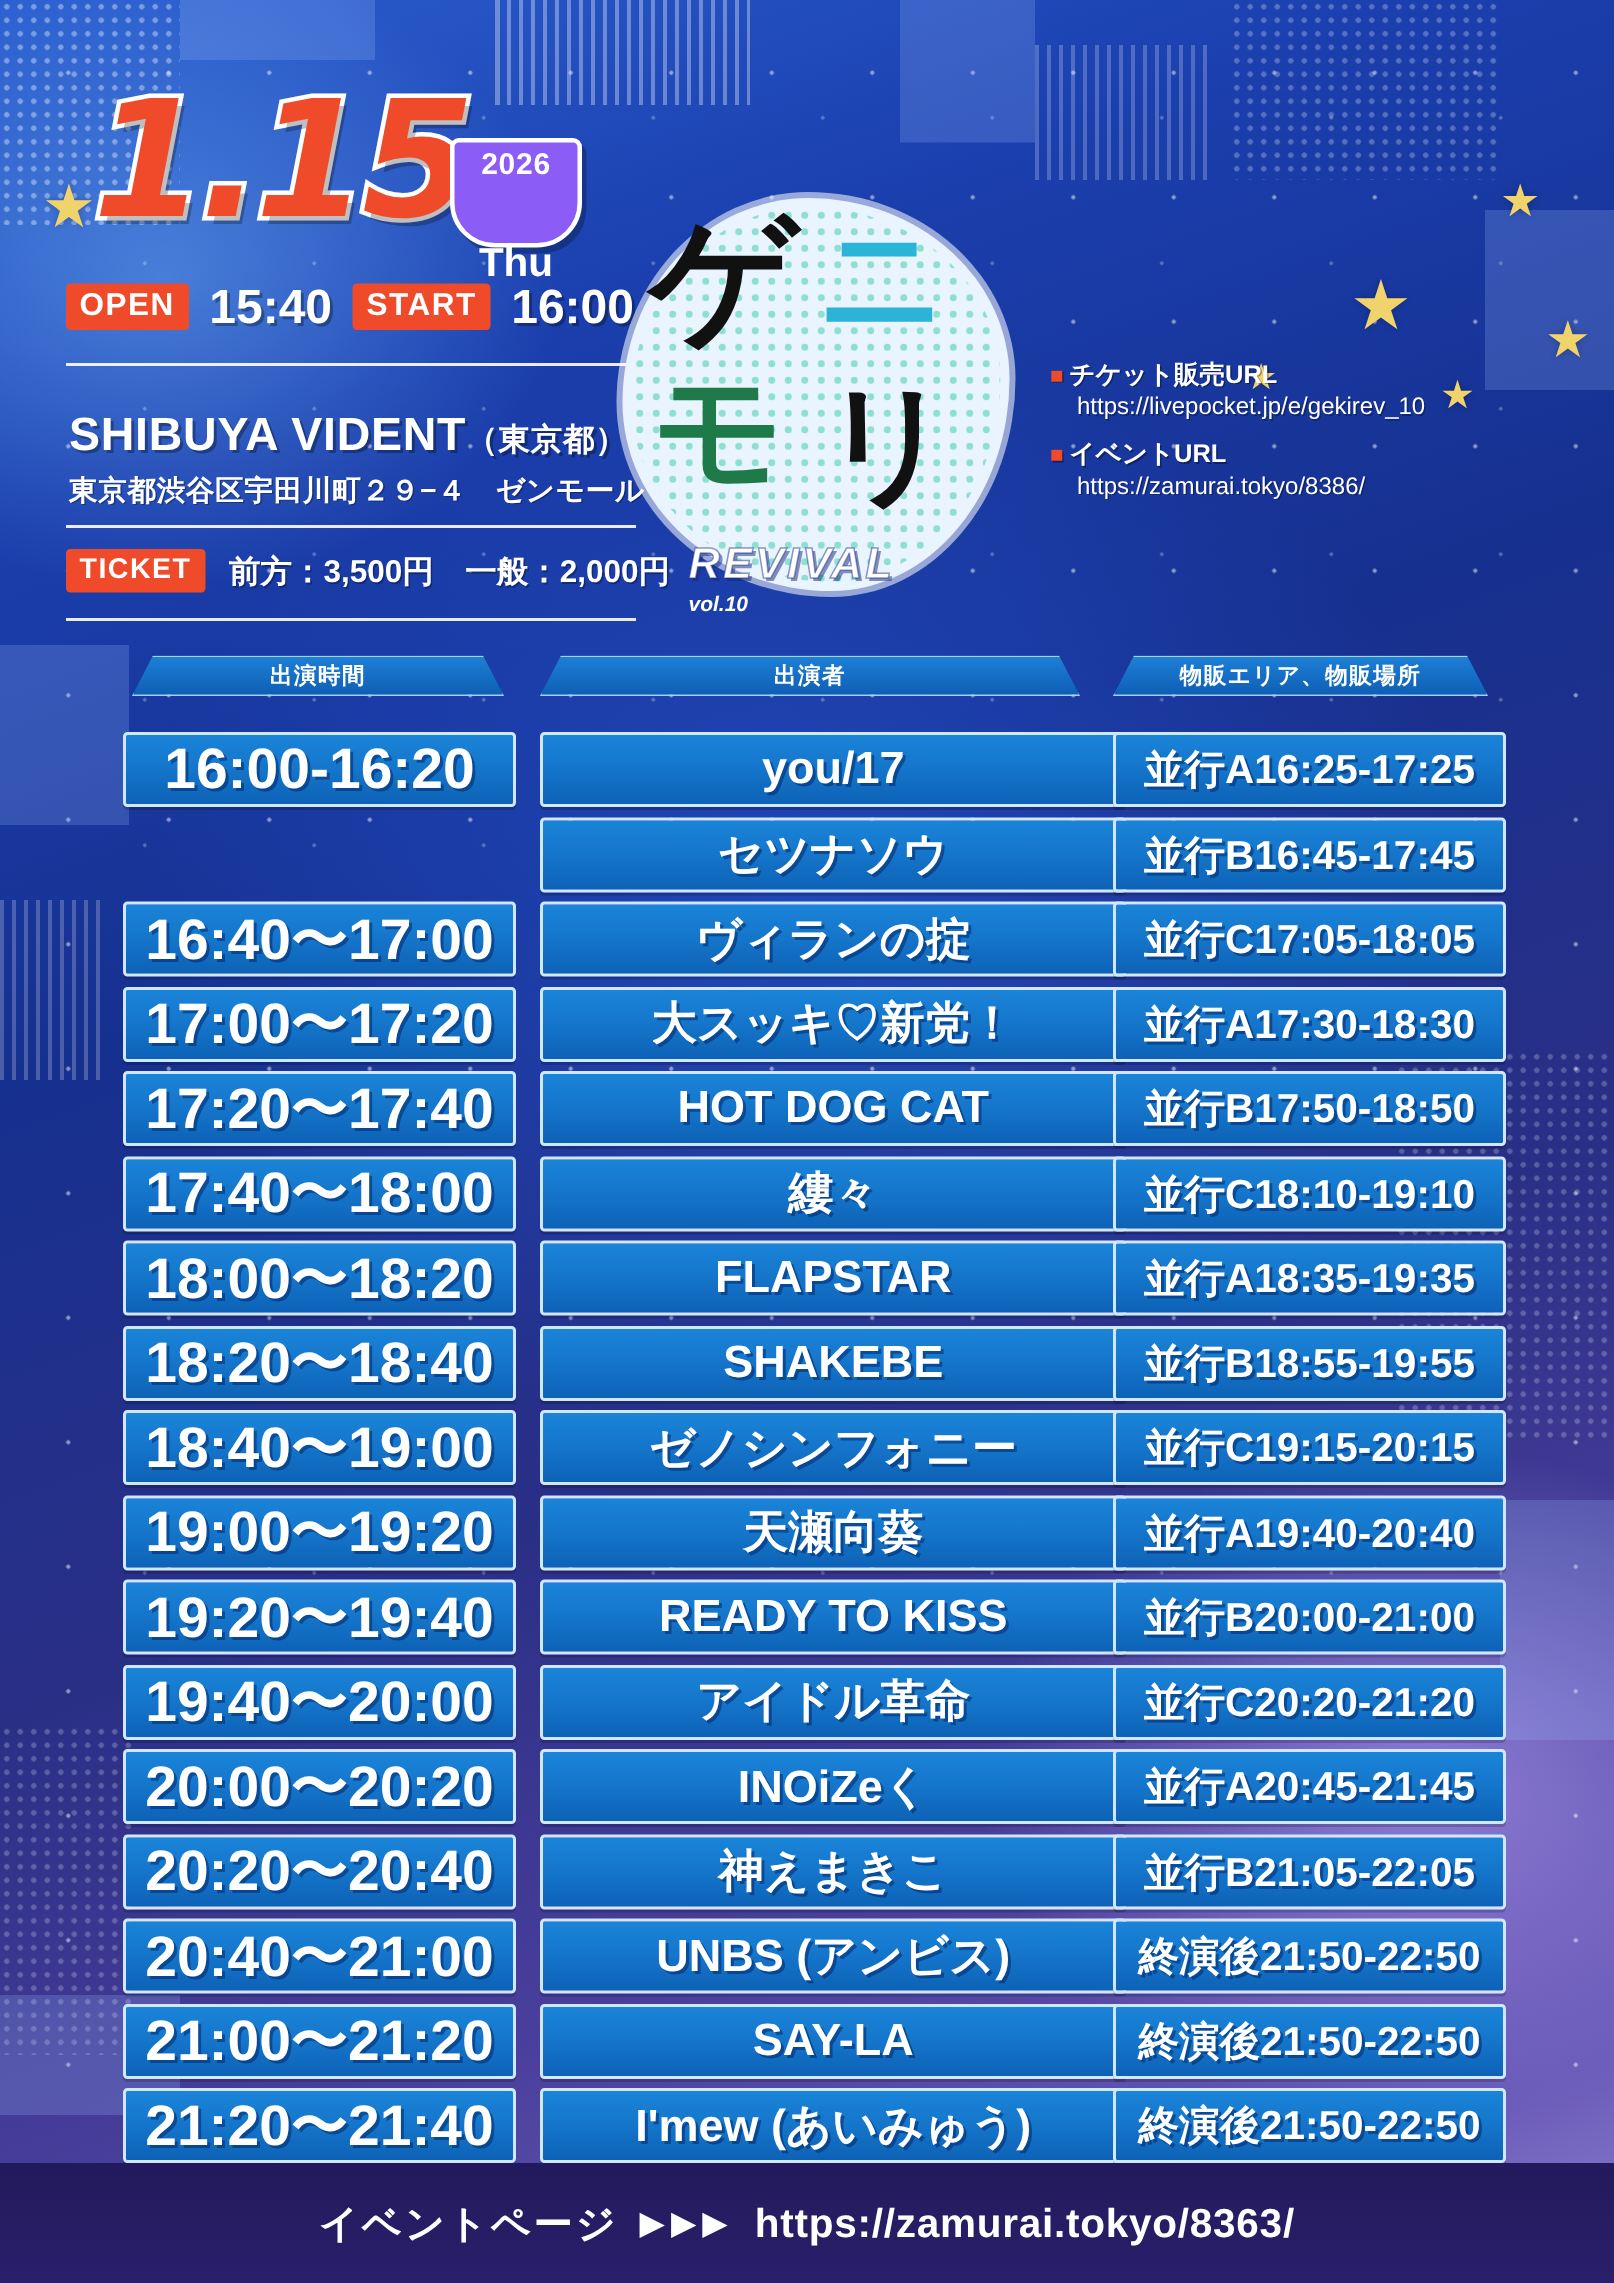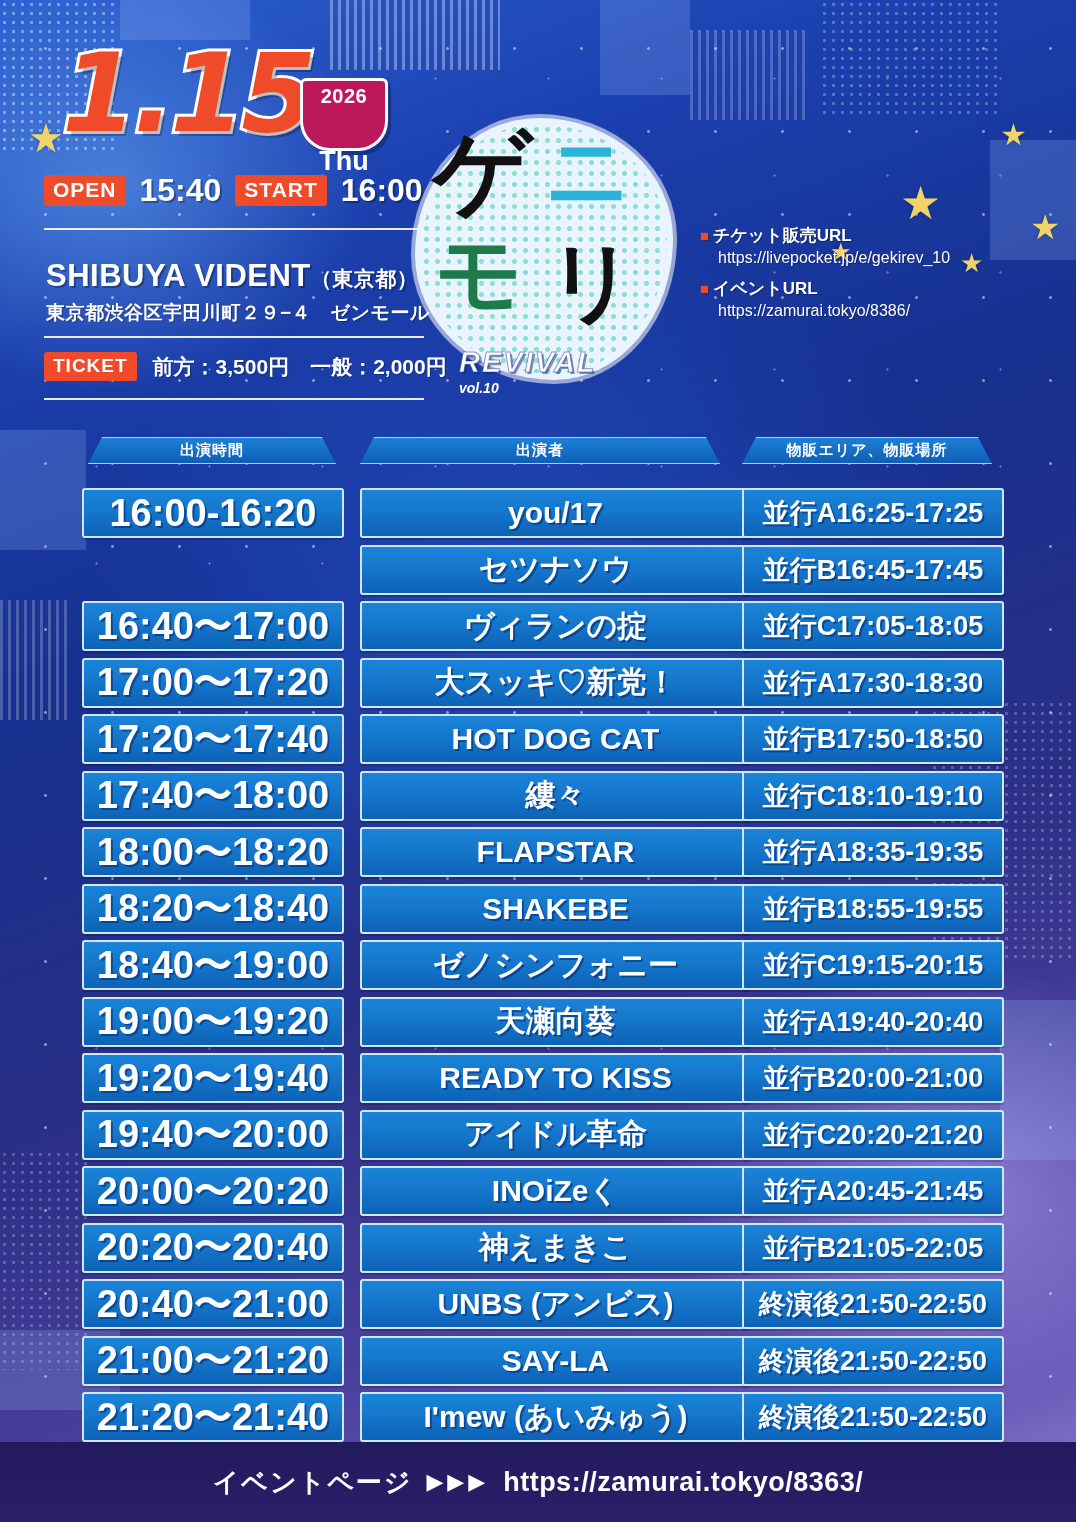--- a/index.html
+++ b/index.html
@@ -47,37 +47,37 @@
   }
   .star {
     position: absolute;
     color: #f0d36a;
     font-size: 34px;
     line-height: 1;
     text-shadow: 0 0 4px rgba(0,0,0,.25);
   }
 
   
-  .header { position: absolute; left: 0; top: 0; width: 1076px; height: 440px; }
+  .header { position: absolute; left: 0; top: 14px; width: 1076px; height: 440px; }
 
   .date-big {
     position: absolute; left: 62px; top: 40px;
     font-family: "DejaVu Sans", sans-serif;
     font-weight: bold; font-style: italic;
     font-size: 108px; line-height: 1;
     color: #ef4b2b;
     letter-spacing: -4px;
     -webkit-text-stroke: 6px #ffffff;
     paint-order: stroke fill;
     text-shadow: 4px 5px 0 rgba(0,0,0,.25);
   }
   .date-badge {
     position: absolute; left: 300px; top: 78px;
     width: 88px; height: 73px;
-    background: #be185d;
+    background: #8b5cf6;
     border: 3px solid #ffffff;
     border-radius: 6px 6px 30px 30px;
     color: #fff; text-align: center;
     box-shadow: 3px 4px 0 rgba(0,0,0,.25);
   }
   .date-badge .yr { font-size: 20px; font-weight: bold; margin-top: 4px; letter-spacing: .5px;}
   .date-badge .dw { font-size: 27px; font-weight: bold; line-height: 1; margin-top: 40px; }
 
   .oh-row { position: absolute; left: 44px; top: 172px; width: 420px; display: flex; align-items: center; }
   .tag {

